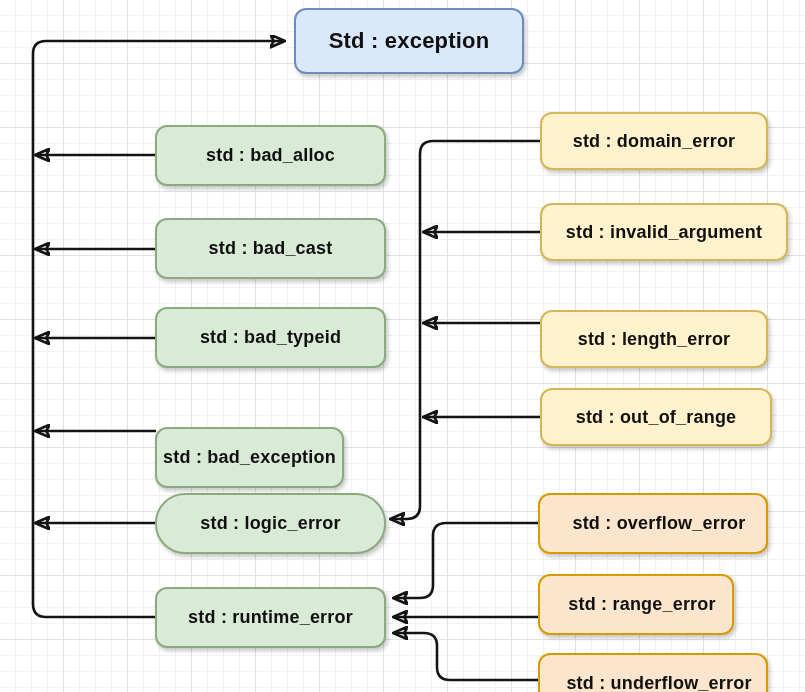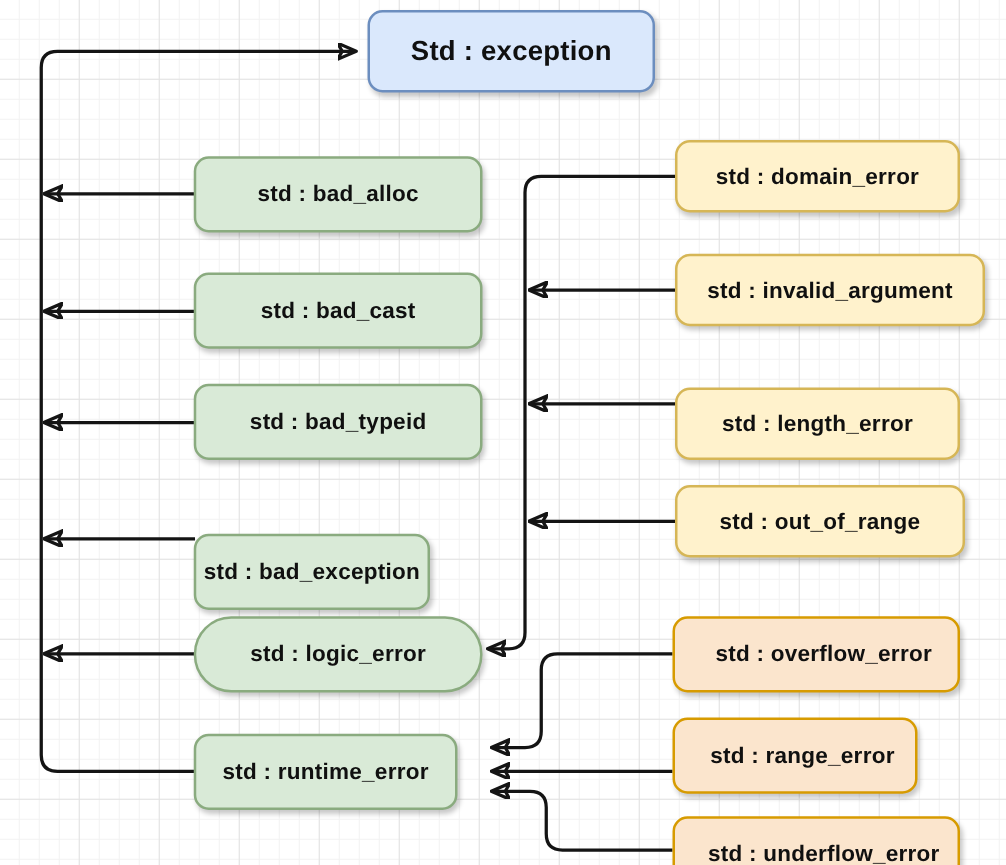--- a/index.html
+++ b/index.html
@@ -71,21 +71,21 @@
     <path d="M 538 680 L 450 680 Q 437 680 437 667 L 437 646 Q 437 633 424 633 L 394 633" marker-end="url(#arrow)"></path>
   </svg>
 
   <div class="node blue" style="left:294px;top:8px;width:230px;height:66px;">Std : exception</div>
 
   <div class="node green" style="left:155px;top:125px;width:231px;height:61px;">std : bad_alloc</div>
   <div class="node green" style="left:155px;top:218px;width:231px;height:61px;">std : bad_cast</div>
   <div class="node green" style="left:155px;top:307px;width:231px;height:61px;">std : bad_typeid</div>
   <div class="node green" style="left:155px;top:400px;width:189px;height:61px;margin-top:27px;">std : bad_exception</div>
   <div class="node green" style="left:155px;top:493px;width:231px;height:61px;border-radius:30px;">std : logic_error</div>
-  <div class="node green" style="left:155px;top:587px;width:211px;height:61px;">std : runtime_error</div>
+  <div class="node green" style="left:155px;top:587px;width:231px;height:61px;">std : runtime_error</div>
 
   <div class="node yellow" style="left:540px;top:112px;width:228px;height:58px;">std : domain_error</div>
   <div class="node yellow" style="left:540px;top:203px;width:248px;height:58px;text-align:right;">std : invalid_argument</div>
   <div class="node yellow" style="left:540px;top:294px;width:228px;height:58px;margin-top:16px;">std : length_error</div>
   <div class="node yellow" style="left:540px;top:388px;width:232px;height:58px;">std : out_of_range</div>
 
   <div class="node orange" style="left:538px;top:493px;width:230px;height:61px;">std : overflow_error</div>
   <div class="node orange" style="left:538px;top:574px;width:196px;height:61px;">std : range_error</div>
   <div class="node orange" style="left:538px;top:653px;width:230px;height:61px;">std : underflow_error</div>
 

